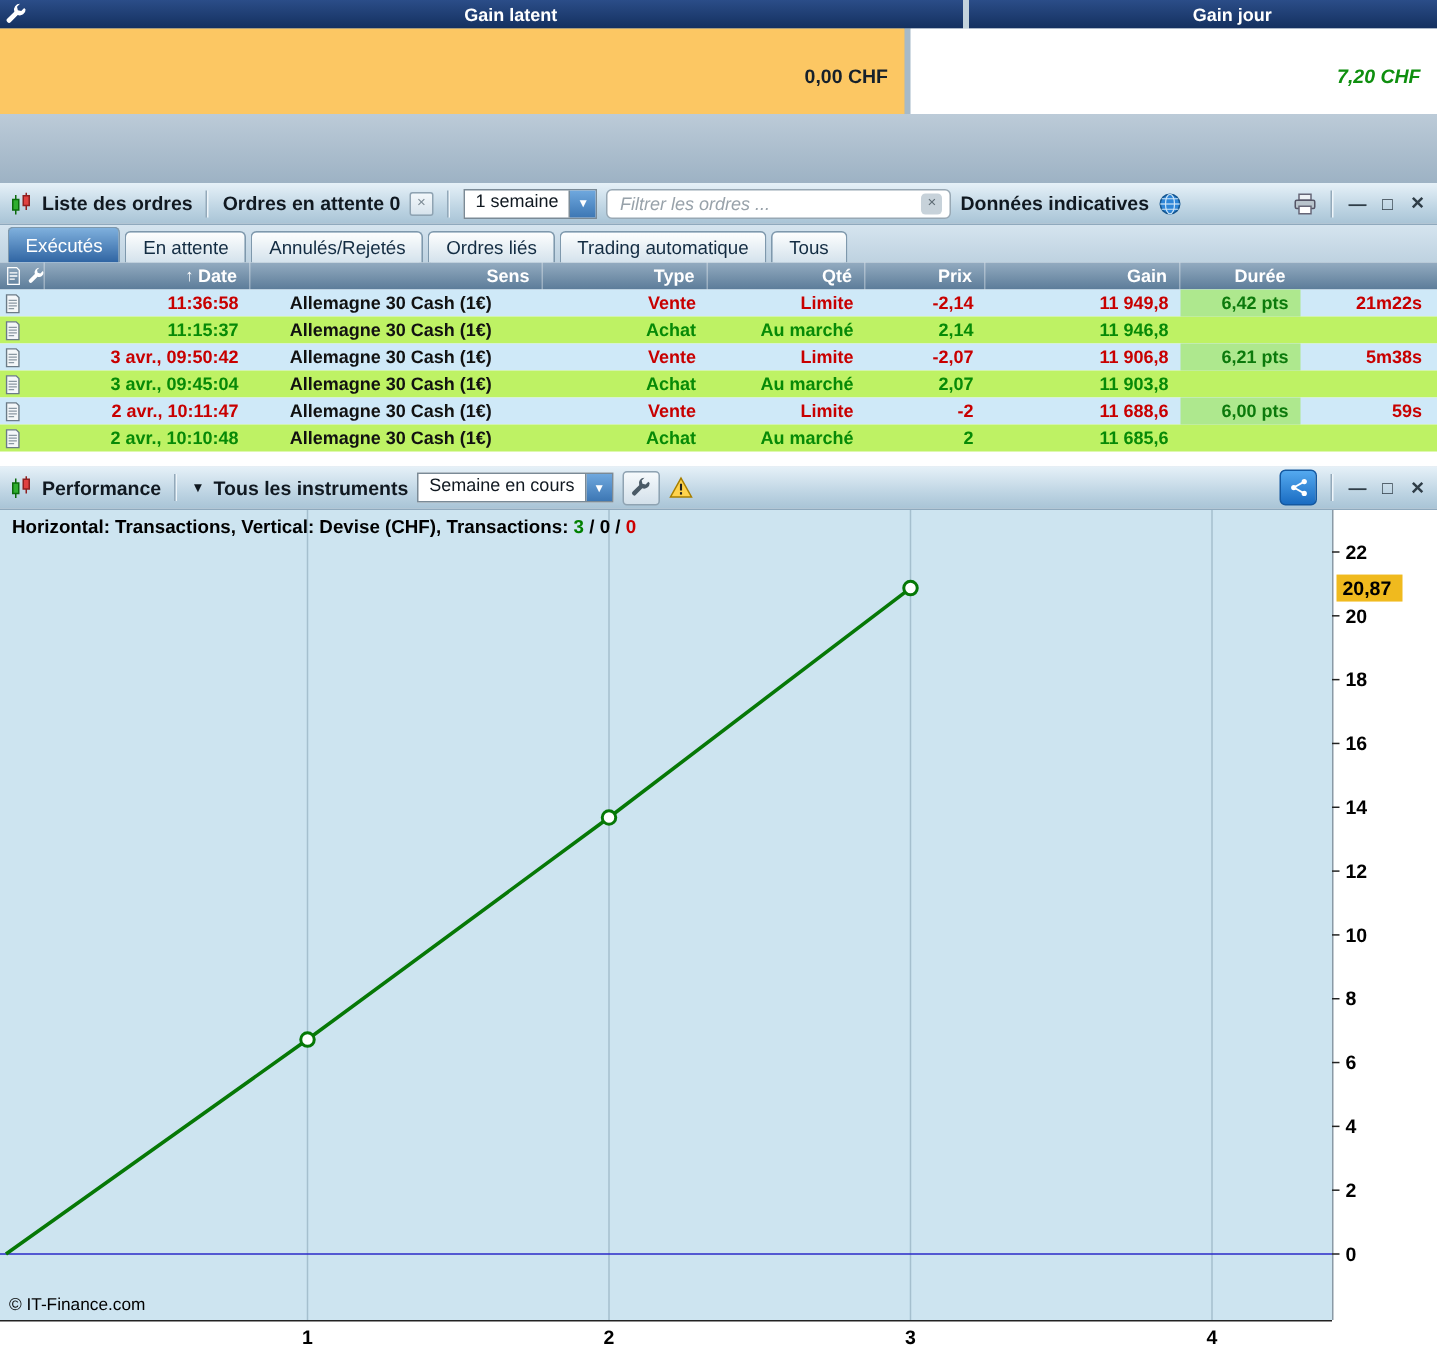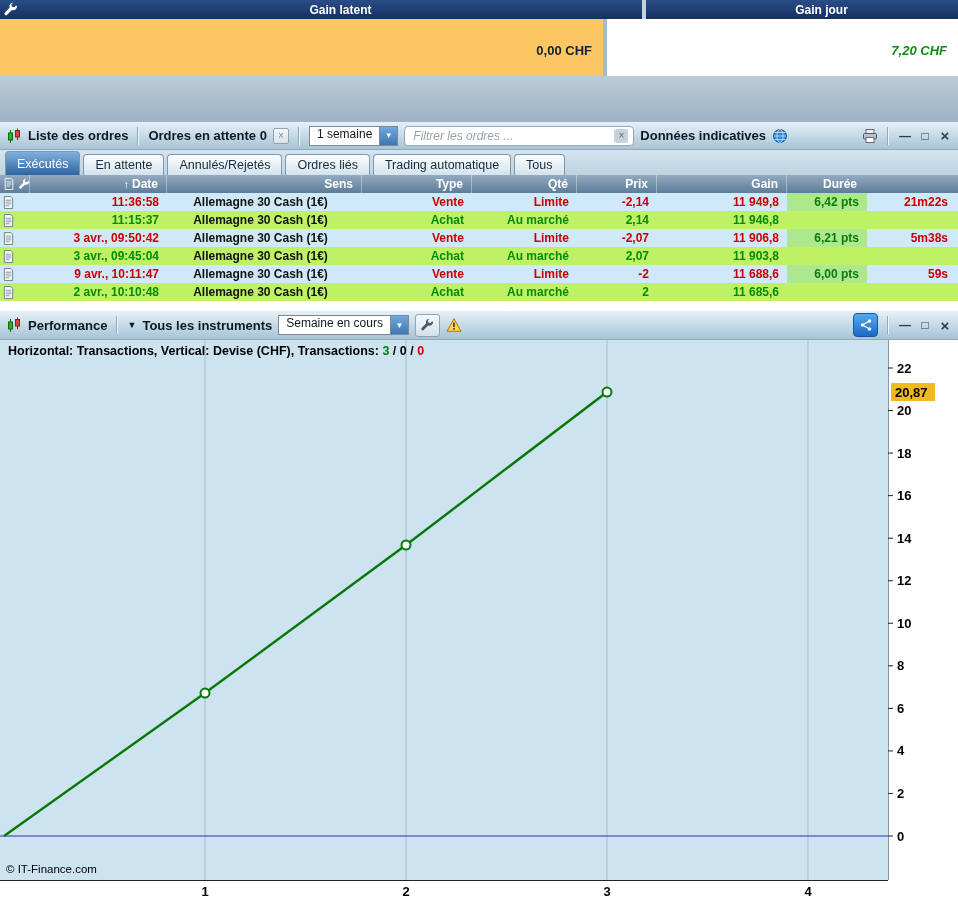--- a/index.html
+++ b/index.html
@@ -292,21 +292,21 @@
       <div class="c c-gain"></div>
       <div class="c c-duree"></div>
     </div>
         <div class="trow grid-cols sell alt">
       <div class="c icon-c">
         <svg viewBox="0 0 12 14">
               <path d="M1.5 0.5h7l2 2v11h-9z" fill="#f4f7f9" stroke="#6b7b87"></path>
               <path d="M3 4.5h6M3 6.5h6M3 8.5h6M3 10.5h4" stroke="#8a98a2"></path>
             </svg>
       </div>
-      <div class="c c-date">9 avr., 10:11:47</div>
+      <div class="c c-date">2 avr., 10:11:47</div>
       <div class="c c-nom">Allemagne 30 Cash (1€)</div>
       <div class="c c-sens">Vente</div>
       <div class="c c-type">Limite</div>
       <div class="c c-qte">-2</div>
       <div class="c c-prix">11 688,6</div>
       <div class="c c-gain has-gain">6,00 pts</div>
       <div class="c c-duree">59s</div>
     </div>
         <div class="trow grid-cols buy">
       <div class="c icon-c">

